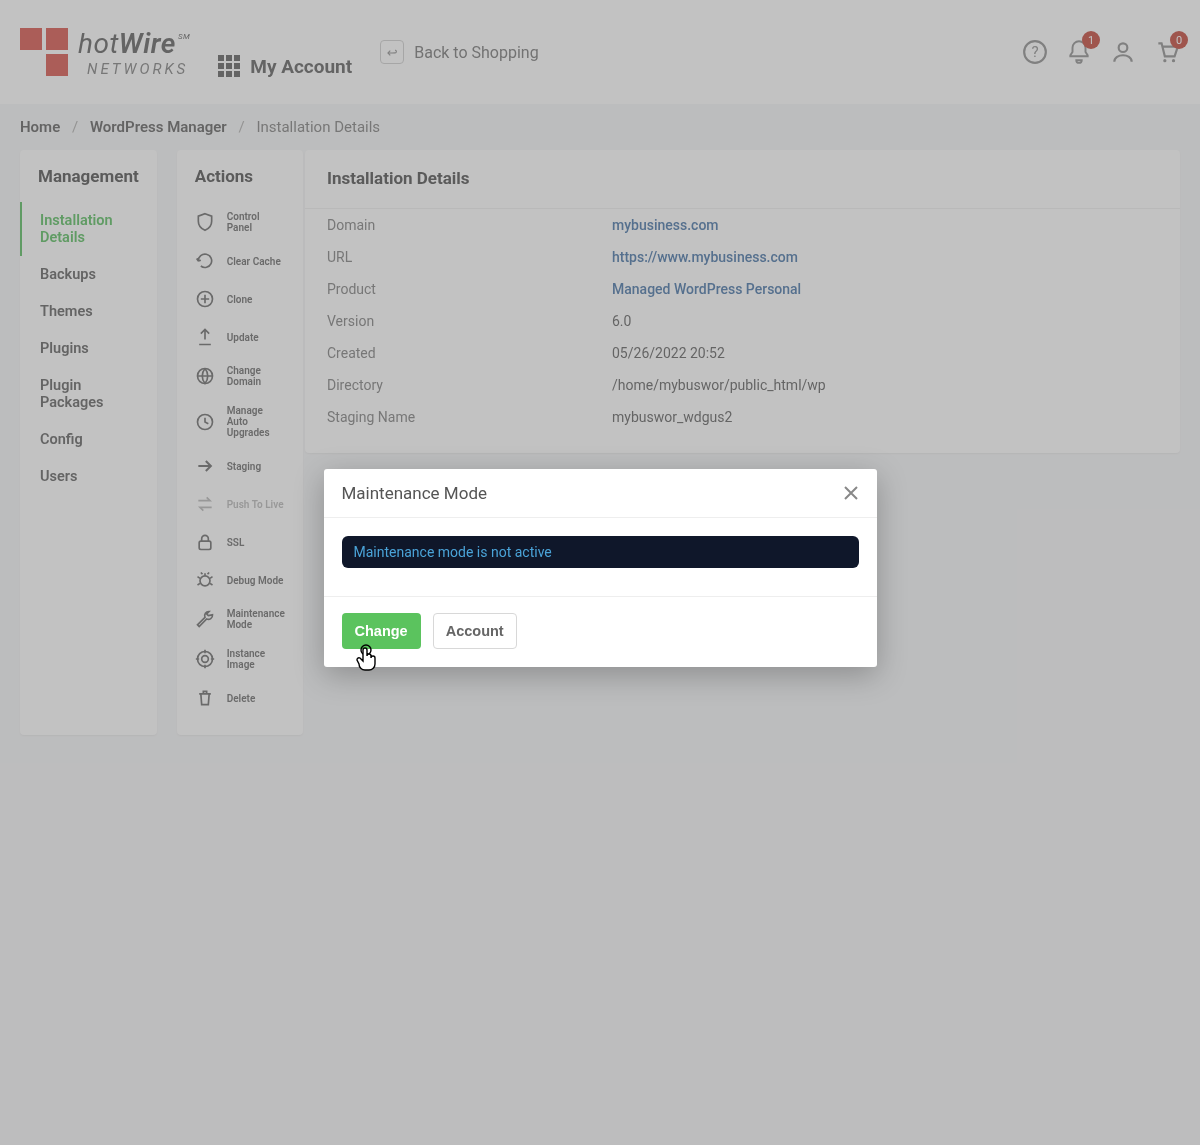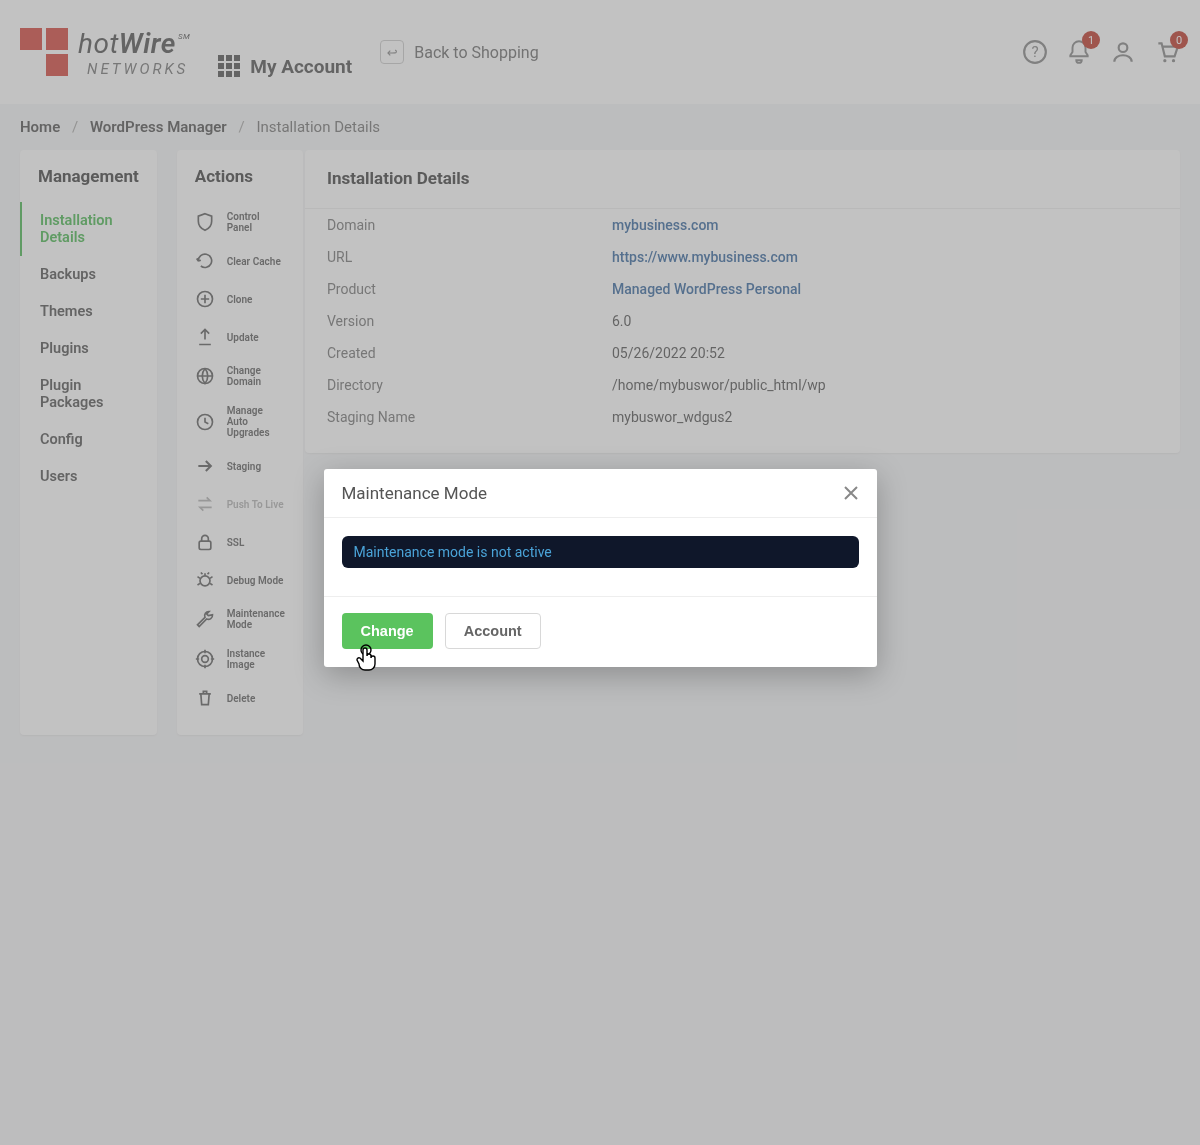--- a/index.html
+++ b/index.html
@@ -69,21 +69,21 @@
 .detail-label { width:285px; color:#777; }
 .detail-value { color:#555; }
 .detail-value.link { color:#3a6aa0; font-weight:500; cursor:pointer;}
 .overlay { position:absolute; inset:0; background:rgba(120,120,120,0.45); display:flex; align-items:flex-start; justify-content:center; padding-top:469px;}
 .modal { width:553px; background:#fff; border-radius:3px; box-shadow:0 8px 30px rgba(0,0,0,.25);}
 .modal-head { display:flex; align-items:center; justify-content:space-between; padding:14px 18px; font-size:17px; color:#555;}
 .modal-close { font-size:20px; color:#888; cursor:pointer; line-height:1;}
 .modal-body { padding:18px 10px 28px; border-top:1px solid #eee;}
 .status-bar { background:#0f172a; color:#4aa3d8; font-size:14px; padding:8px 12px; margin:0 8px; border-radius:6px;}
 .modal-foot { padding:16px 18px 18px; border-top:1px solid #eee; display:flex; gap:12px;}
-.btn { padding:9px 18px; font-size:14.5px; border-radius:4px; cursor:pointer; border:1px solid transparent; font-weight:600;}
+.btn { padding:9px 12px; font-size:14.5px; border-radius:4px; cursor:pointer; border:1px solid transparent; font-weight:600;}
 .btn-primary { background:#5bc35e; color:#fff;}
 .btn-secondary { background:#fff; color:#666; border-color:#d8d8d8;}
 .cursor-hand { position:absolute; width:26px; height:30px; }
 svg { display:block;}
 </style>
 </head>
 <body>
 
 <div class="header">
   <div class="logo-box">

